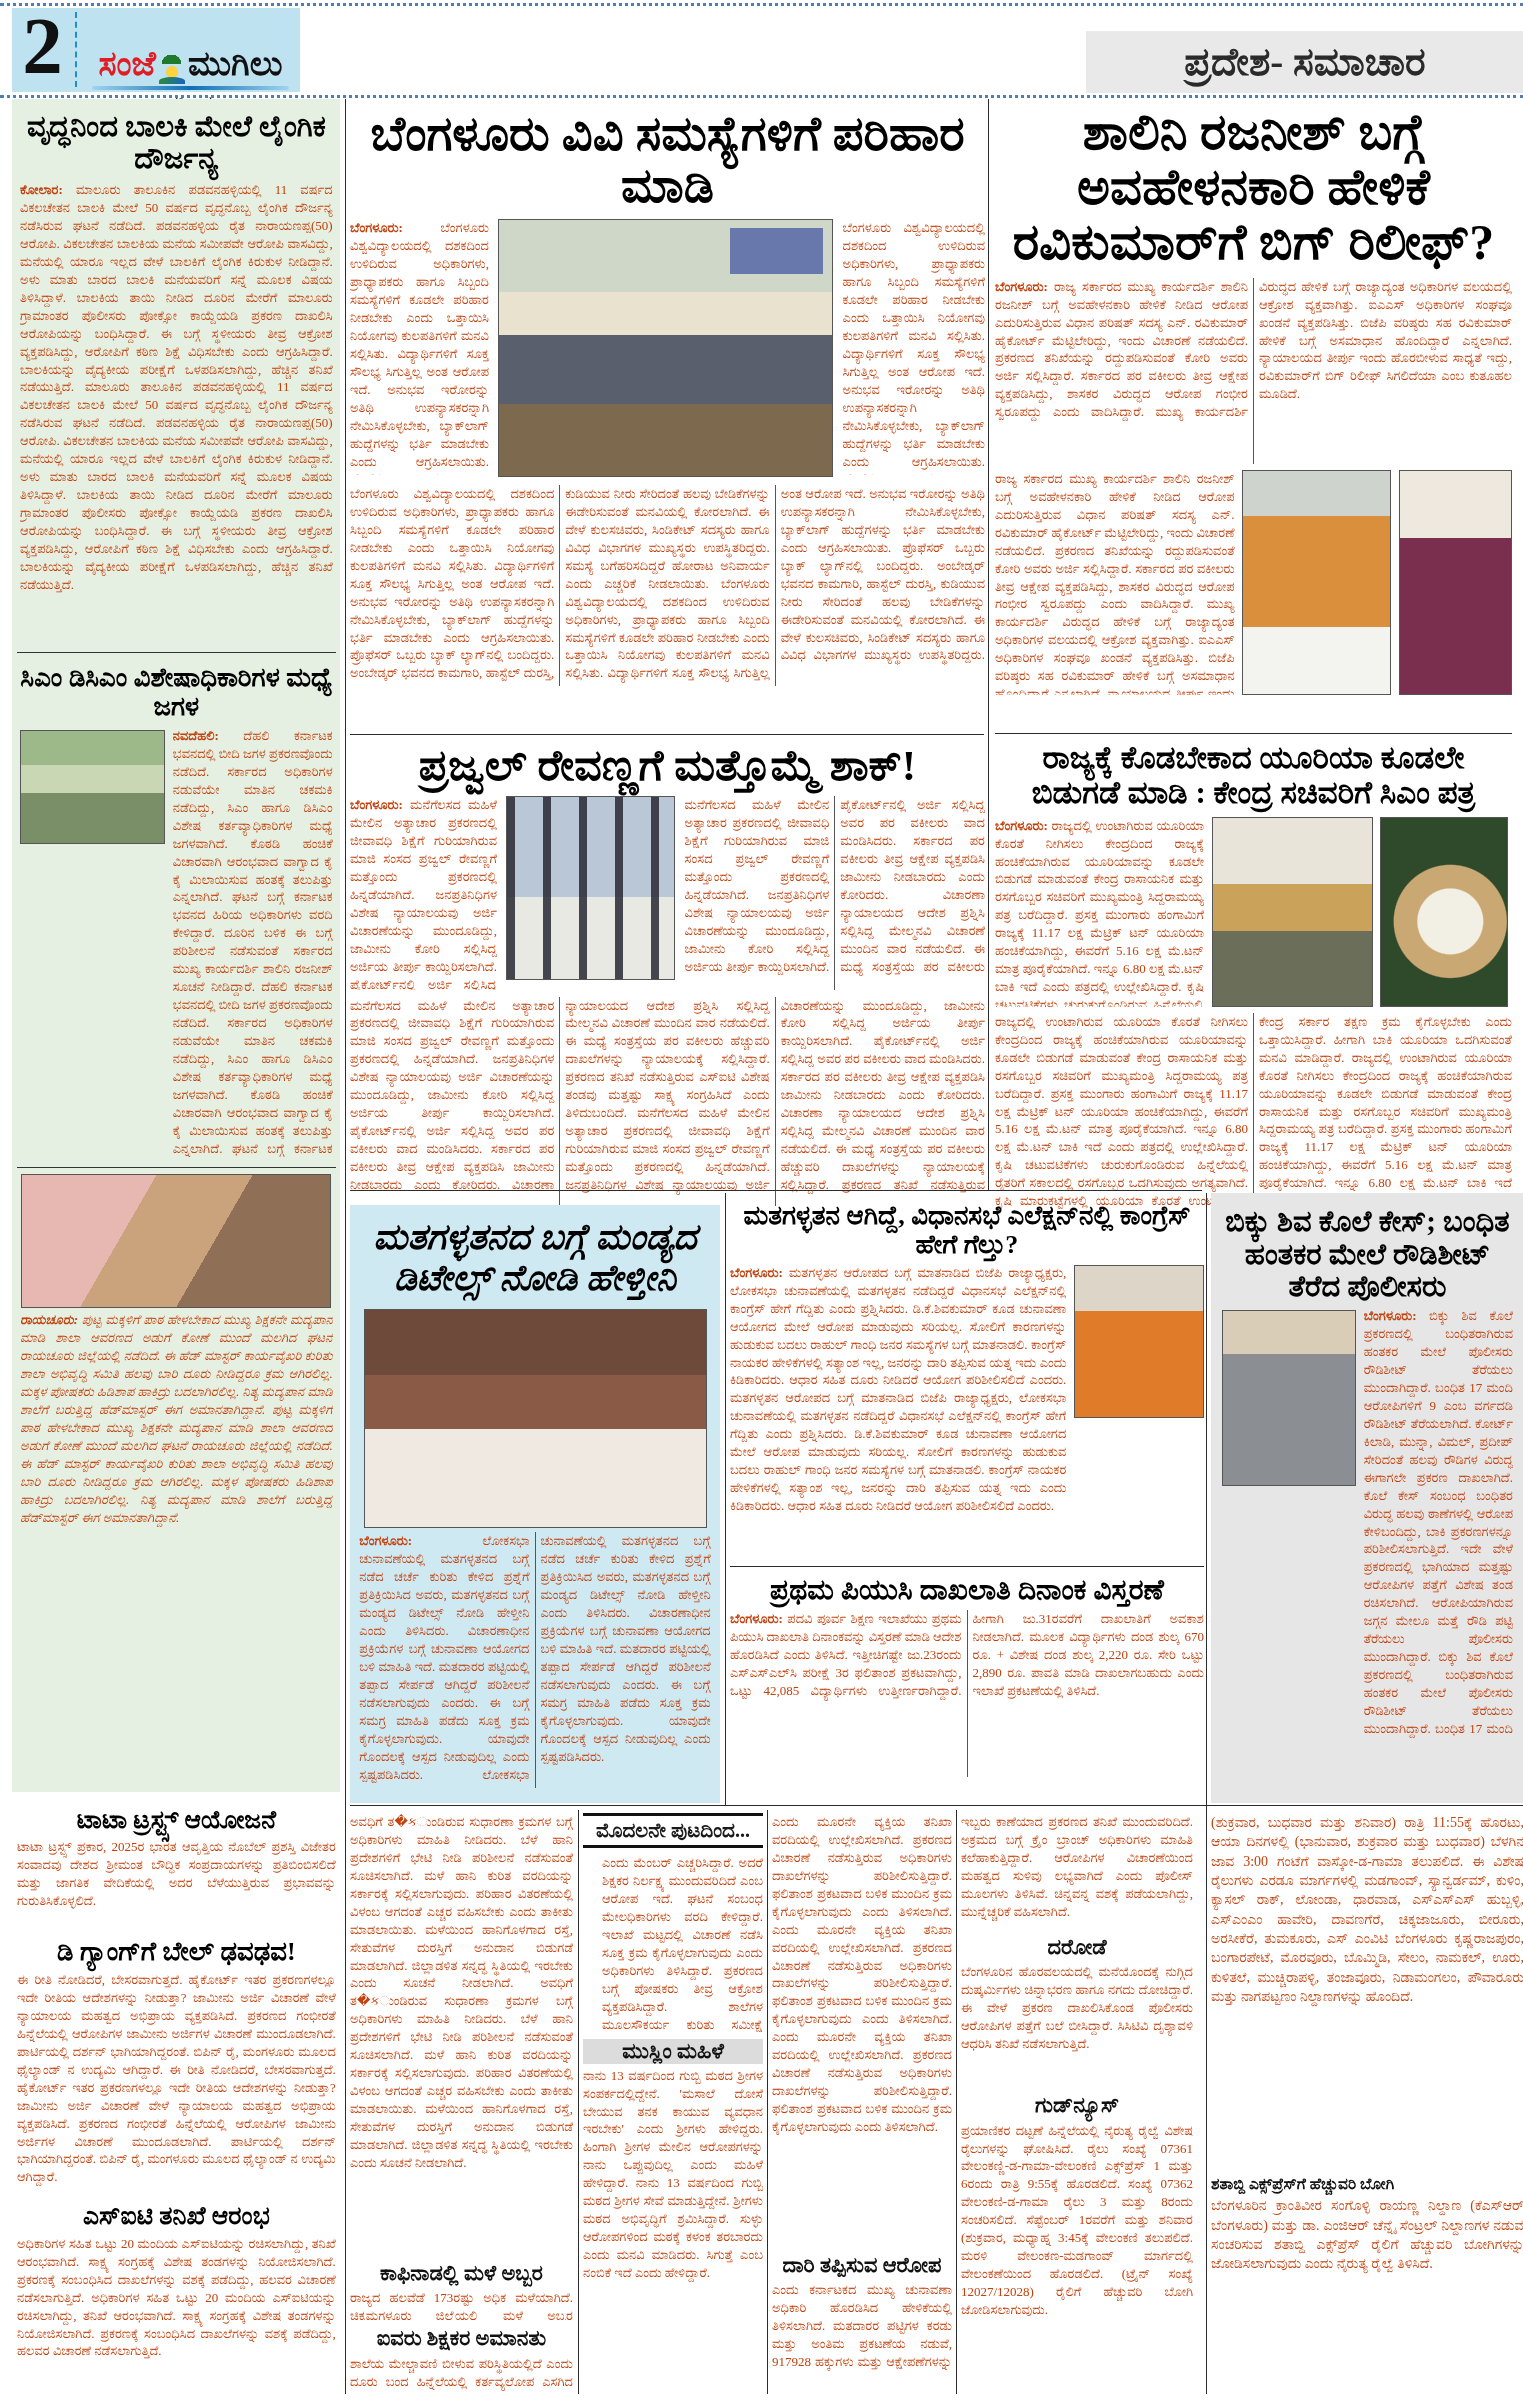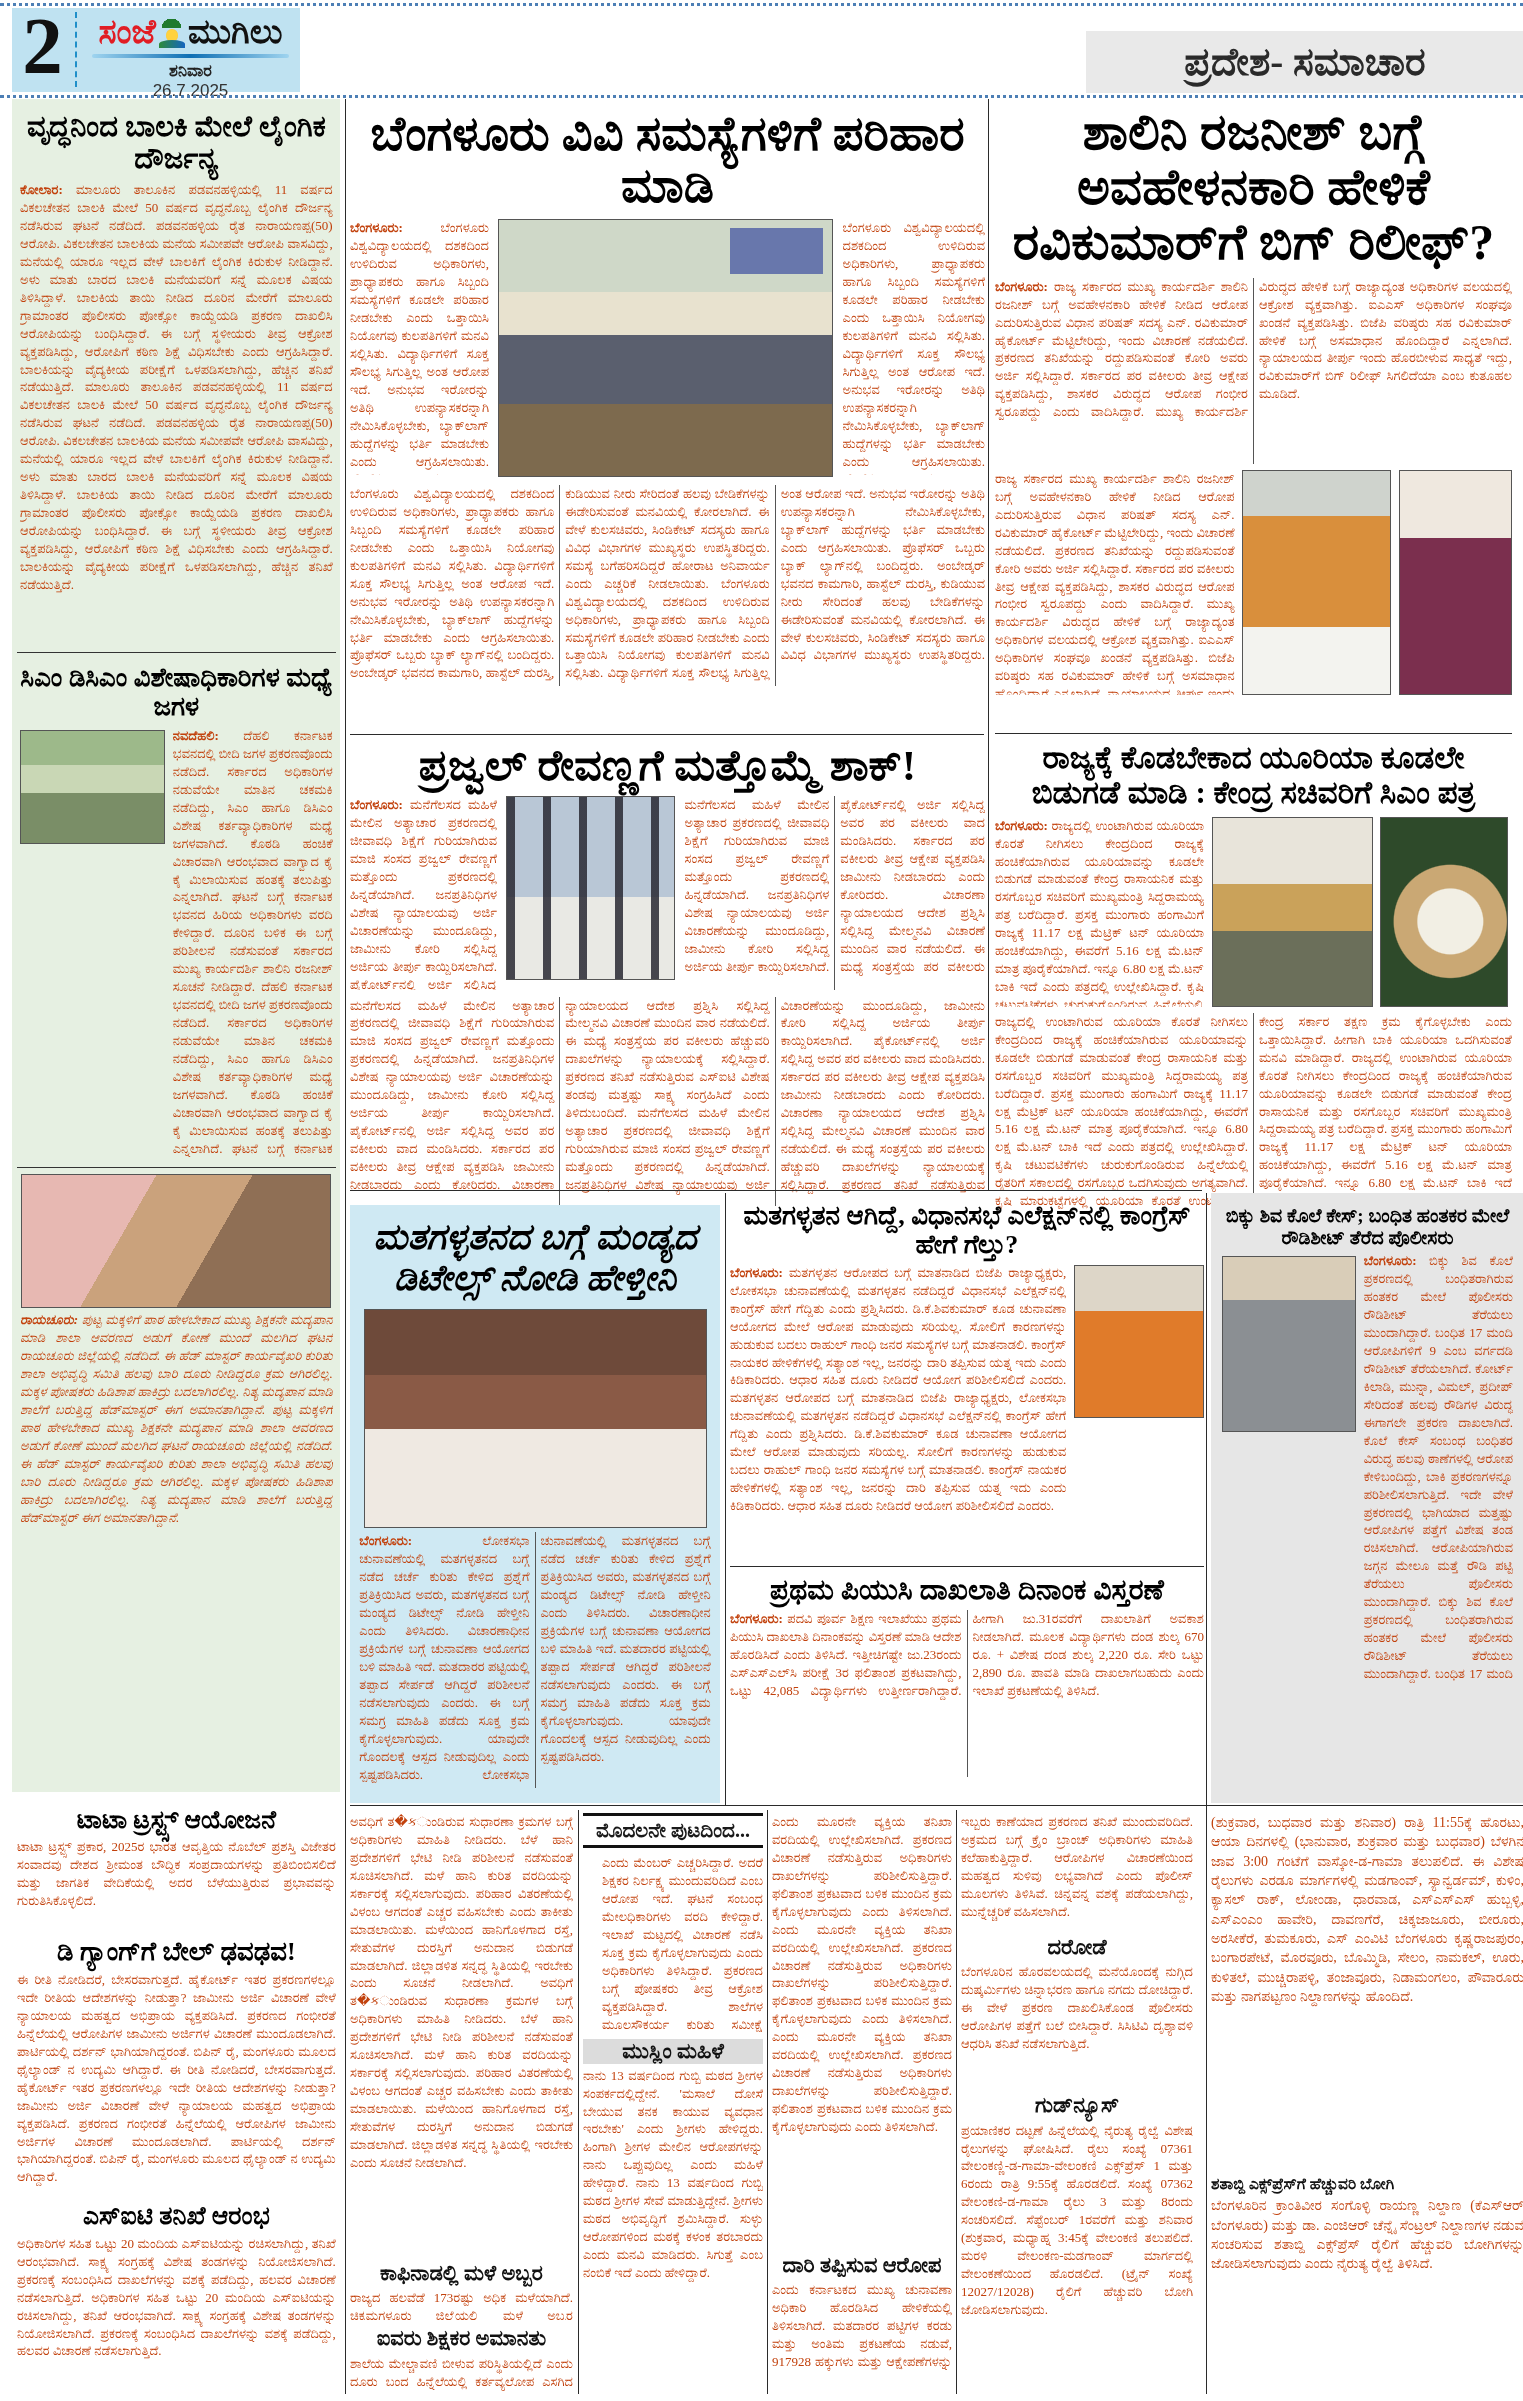--- a/index.html
+++ b/index.html
@@ -8,21 +8,21 @@
   .dotline{position:absolute;left:0;width:100%;height:0;border-top:3.1px dotted #4d7fb5;}
   .vline{position:absolute;width:0;border-left:1.2px solid #2b2b2b;}
   .hline{position:absolute;height:0;border-top:1.5px solid #2b2b2b;}
 
   
   .masthead{position:absolute;left:12.4px;top:7.7px;width:288px;height:84px;background:#bfe2f1;
             display:flex;align-items:stretch;}
   .pagenum{width:60px;font-size:81px;line-height:77px;font-weight:bold;text-align:center;color:#111;}
   .mast-div{border-left:2.3px dashed #1f8fc9;margin:4.6px 3.1px;}
   .mast-right{flex:1;text-align:center;padding-top:4.6px;}
-  .logo-row{display:flex;align-items:center;justify-content:center;gap:3.1px;}
+  .logo-row{display:flex;align-items:flex-end;justify-content:center;gap:3.1px;margin-top:32px;}
   .logo-p1{color:#e11d24;font-size:34px;font-weight:bold;font-family:"Liberation Sans",sans-serif;}
   .logo-p2{color:#111;font-size:34px;font-weight:bold;font-family:"Liberation Sans",sans-serif;}
   .palm{position:relative;width:26px;height:31px;}
   .palm .sun{position:absolute;left:7px;top:12.4px;width:12.4px;height:12.4px;border-radius:50%;
              background:radial-gradient(circle,#ffd23e 0 60%,#f59e0b 100%);}
   .palm .leaf{position:absolute;left:1.5px;top:0;width:23px;height:11px;
               background:radial-gradient(ellipse at 50% 100%,#1f7a2d 0 60%,transparent 61%);}
   .palm .hill{position:absolute;left:0;bottom:0;width:26px;height:7.7px;border-radius:50% 50% 0 0;
               background:linear-gradient(90deg,#2e8b3a,#1565c0);}
   .logo-bar{height:4.6px;margin:1.5px 11px 3.1px 11px;border-radius:2.3px;
@@ -240,21 +240,21 @@
 
   <div style="position:absolute;left:730px;top:1574px;width:474px;">
     <div class="hd" style="font-size:28px;">ಪ್ರಥಮ ಪಿಯುಸಿ ದಾಖಲಾತಿ ದಿನಾಂಕ ವಿಸ್ತರಣೆ</div>
     <div class="body-txt cols2" style="height:167px;margin-top:4.6px;">
       <span class="dateline">ಬೆಂಗಳೂರು:</span>
       <span>ಪದವಿ ಪೂರ್ವ ಶಿಕ್ಷಣ ಇಲಾಖೆಯು ಪ್ರಥಮ ಪಿಯುಸಿ ದಾಖಲಾತಿ ದಿನಾಂಕವನ್ನು ವಿಸ್ತರಣೆ ಮಾಡಿ ಆದೇಶ ಹೊರಡಿಸಿದೆ ಎಂದು ತಿಳಿಸಿದೆ. ಇತ್ತೀಚಿಗಷ್ಟೇ ಜು.23ರಂದು ಎಸ್‌ಎಸ್‌ಎಲ್‌ಸಿ ಪರೀಕ್ಷೆ 3ರ ಫಲಿತಾಂಶ ಪ್ರಕಟವಾಗಿದ್ದು, ಒಟ್ಟು 42,085 ವಿದ್ಯಾರ್ಥಿಗಳು ಉತ್ತೀರ್ಣರಾಗಿದ್ದಾರೆ. ಹೀಗಾಗಿ ಜು.31ರವರೆಗೆ ದಾಖಲಾತಿಗೆ ಅವಕಾಶ ನೀಡಲಾಗಿದೆ. ಮೂಲಕ ವಿದ್ಯಾರ್ಥಿಗಳು ದಂಡ ಶುಲ್ಕ 670 ರೂ. + ವಿಶೇಷ ದಂಡ ಶುಲ್ಕ 2,220 ರೂ. ಸೇರಿ ಒಟ್ಟು 2,890 ರೂ. ಪಾವತಿ ಮಾಡಿ ದಾಖಲಾಗಬಹುದು ಎಂದು ಇಲಾಖೆ ಪ್ರಕಟಣೆಯಲ್ಲಿ ತಿಳಿಸಿದೆ.</span>
     </div>
   </div>
 
   <div class="greybox" style="position:absolute;left:1211px;top:1193px;width:313px;height:610px;padding:7.7px 11px;box-sizing:border-box;">
-    <div class="hd" style="font-size:19px;padding:4.6px 0;">ಬಿಕ್ಕು ಶಿವ ಕೊಲೆ ಕೇಸ್; ಬಂಧಿತ ಹಂತಕರ ಮೇಲೆ ರೌಡಿಶೀಟ್ ತೆರೆದ ಪೊಲೀಸರು</div>
+    <div class="hd" style="font-size:29px;padding:4.6px 0;">ಬಿಕ್ಕು ಶಿವ ಕೊಲೆ ಕೇಸ್; ಬಂಧಿತ ಹಂತಕರ ಮೇಲೆ ರೌಡಿಶೀಟ್ ತೆರೆದ ಪೊಲೀಸರು</div>
     <div style="position:relative;height:434px;overflow:hidden;">
       <div class="photo" style="position:relative;float:left;width:132px;height:174px;margin:3.1px 7.7px 3.1px 0;
            background:linear-gradient(180deg,#d9cdb8 0 25%,#8b8f93 25% 100%);"></div>
       <div class="body-txt" style="height:434px;">
         <span class="dateline">ಬೆಂಗಳೂರು:</span>
         <span>ಬಿಕ್ಕು ಶಿವ ಕೊಲೆ ಪ್ರಕರಣದಲ್ಲಿ ಬಂಧಿತರಾಗಿರುವ ಹಂತಕರ ಮೇಲೆ ಪೊಲೀಸರು ರೌಡಿಶೀಟ್ ತೆರೆಯಲು ಮುಂದಾಗಿದ್ದಾರೆ. ಬಂಧಿತ 17 ಮಂದಿ ಆರೋಪಿಗಳಿಗೆ 9 ಎಂಬ ವರ್ಗದಡಿ ರೌಡಿಶೀಟ್ ತೆರೆಯಲಾಗಿದೆ. ಕೋರ್ಟ್ ಕಿಲಾಡಿ, ಮುನ್ನಾ, ವಿಮಲ್, ಪ್ರದೀಪ್ ಸೇರಿದಂತೆ ಹಲವು ರೌಡಿಗಳ ವಿರುದ್ಧ ಈಗಾಗಲೇ ಪ್ರಕರಣ ದಾಖಲಾಗಿದೆ. ಕೊಲೆ ಕೇಸ್ ಸಂಬಂಧ ಬಂಧಿತರ ವಿರುದ್ಧ ಹಲವು ಠಾಣೆಗಳಲ್ಲಿ ಆರೋಪ ಕೇಳಿಬಂದಿದ್ದು, ಬಾಕಿ ಪ್ರಕರಣಗಳನ್ನೂ ಪರಿಶೀಲಿಸಲಾಗುತ್ತಿದೆ. ಇದೇ ವೇಳೆ ಪ್ರಕರಣದಲ್ಲಿ ಭಾಗಿಯಾದ ಮತ್ತಷ್ಟು ಆರೋಪಿಗಳ ಪತ್ತೆಗೆ ವಿಶೇಷ ತಂಡ ರಚಿಸಲಾಗಿದೆ. ಆರೋಪಿಯಾಗಿರುವ ಜಗ್ಗನ ಮೇಲೂ ಮತ್ತೆ ರೌಡಿ ಪಟ್ಟಿ ತೆರೆಯಲು ಪೊಲೀಸರು ಮುಂದಾಗಿದ್ದಾರೆ. ಬಿಕ್ಕು ಶಿವ ಕೊಲೆ ಪ್ರಕರಣದಲ್ಲಿ ಬಂಧಿತರಾಗಿರುವ ಹಂತಕರ ಮೇಲೆ ಪೊಲೀಸರು ರೌಡಿಶೀಟ್ ತೆರೆಯಲು ಮುಂದಾಗಿದ್ದಾರೆ. ಬಂಧಿತ 17 ಮಂದಿ ಆರೋಪಿಗಳಿಗೆ 9 ಎಂಬ ವರ್ಗದಡಿ ರೌಡಿಶೀಟ್ ತೆರೆಯಲಾಗಿದೆ. ಕೋರ್ಟ್ ಕಿಲಾಡಿ, ಮುನ್ನಾ, ವಿಮಲ್, ಪ್ರದೀಪ್ ಸೇರಿದಂತೆ ಹಲವು ರೌಡಿಗಳ ವಿರುದ್ಧ ಈಗಾಗಲೇ ಪ್ರಕರಣ ದಾಖಲಾಗಿದೆ. ಕೊಲೆ ಕೇಸ್ ಸಂಬಂಧ ಬಂಧಿತರ ವಿರುದ್ಧ ಹಲವು ಠಾಣೆಗಳಲ್ಲಿ ಆರೋಪ ಕೇಳಿಬಂದಿದ್ದು, ಬಾಕಿ ಪ್ರಕರಣಗಳನ್ನೂ ಪರಿಶೀಲಿಸಲಾಗುತ್ತಿದೆ. ಇದೇ ವೇಳೆ ಪ್ರಕರಣದಲ್ಲಿ ಭಾಗಿಯಾದ ಮತ್ತಷ್ಟು ಆರೋಪಿಗಳ ಪತ್ತೆಗೆ ವಿಶೇಷ ತಂಡ ರಚಿಸಲಾಗಿದೆ. ಆರೋಪಿಯಾಗಿರುವ ಜಗ್ಗನ ಮೇಲೂ ಮತ್ತೆ ರೌಡಿ ಪಟ್ಟಿ ತೆರೆಯಲು ಪೊಲೀಸರು ಮುಂದಾಗಿದ್ದಾರೆ.</span>
       </div>
     </div>
   </div>
 

